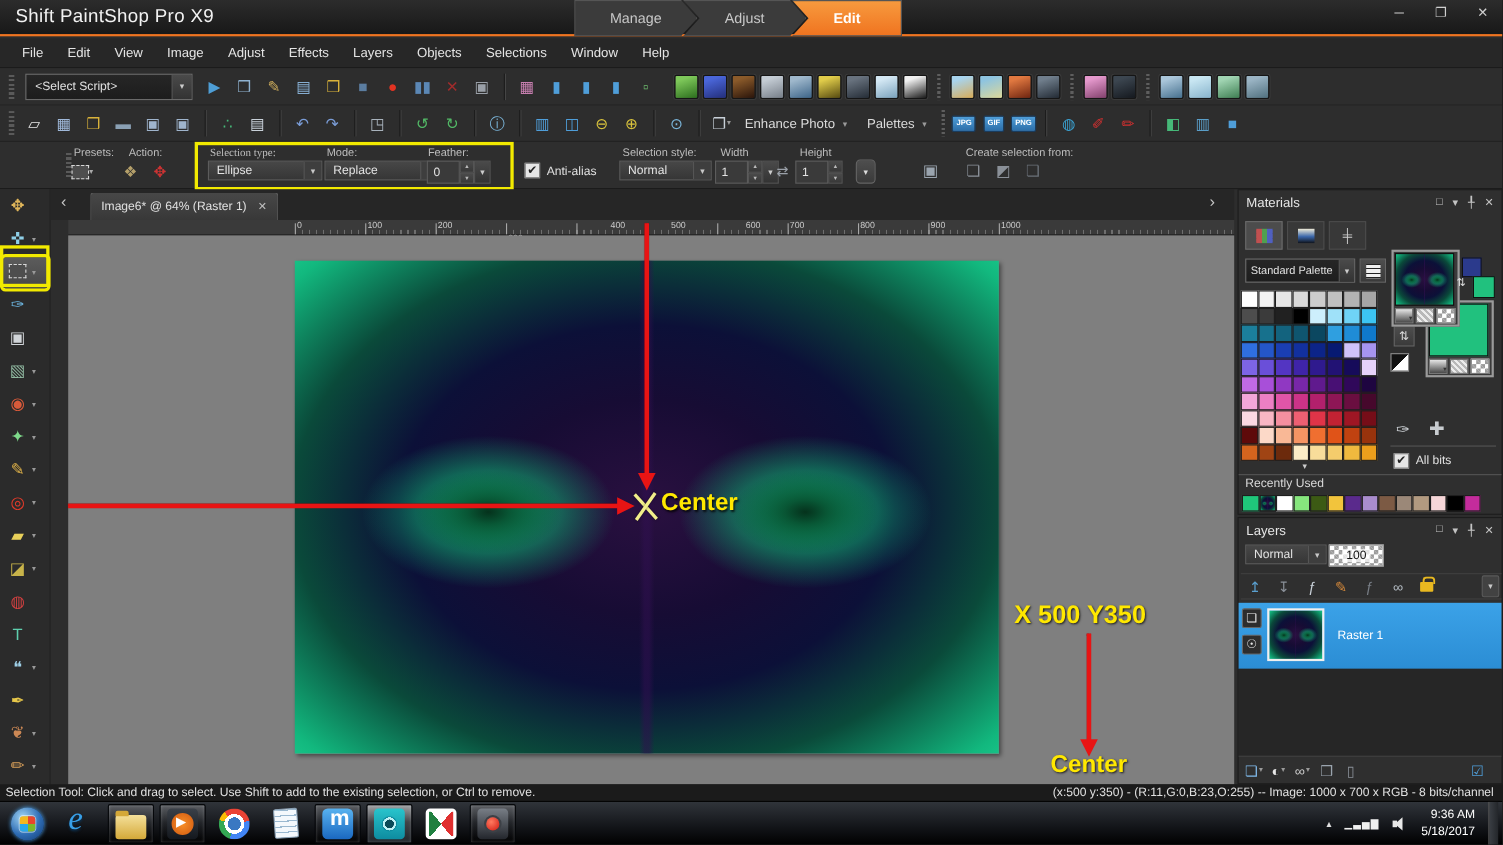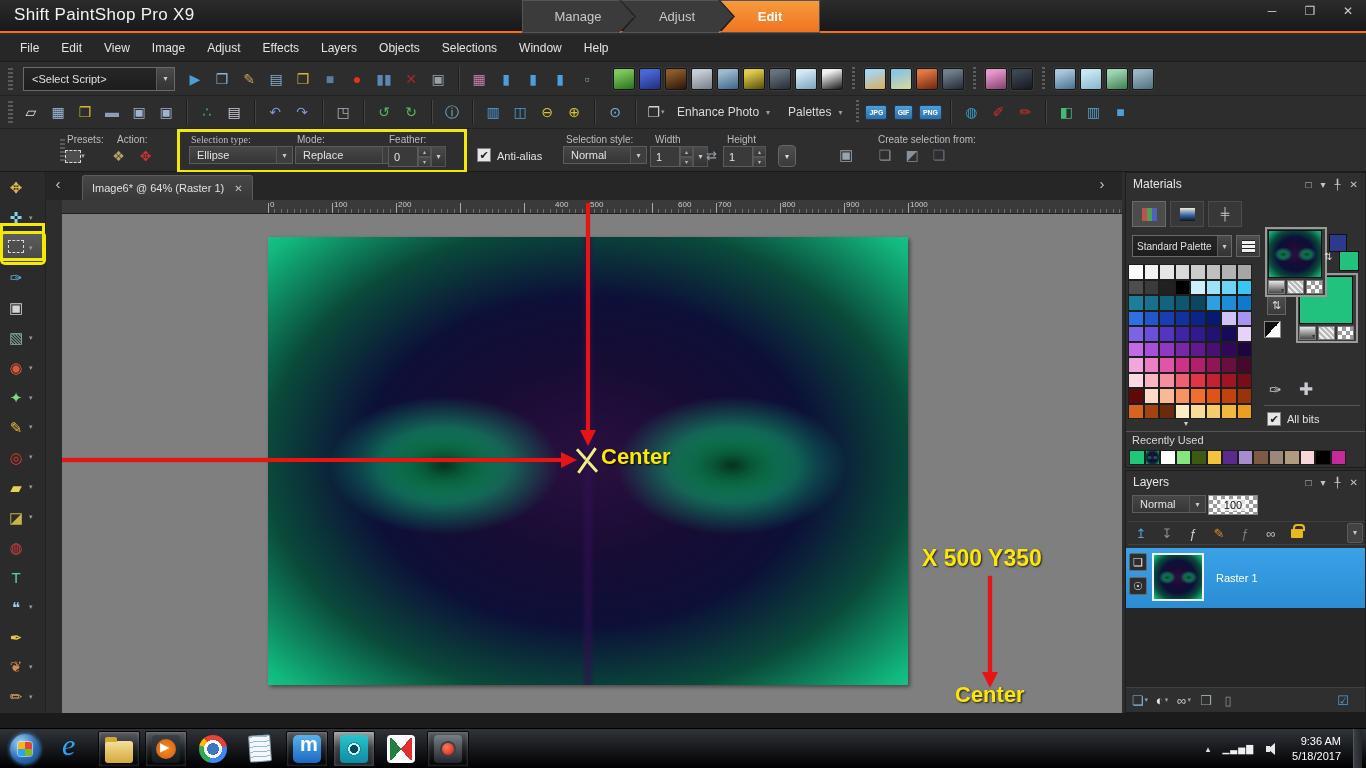--- a/index.html
+++ b/index.html
@@ -627,21 +627,21 @@
       <span class="rlabel" style="left: 208px;">0</span>
       <span class="rtick" style="left: 270px;"></span>
       <span class="rlabel" style="left: 272px;">100</span>
       <span class="rtick" style="left: 334px;"></span>
       <span class="rlabel" style="left: 336px;">200</span>
       <span class="rtick" style="left: 398px;"></span>
       <span class="rlabel" style="left: 400px; margin-top: 12px;">300</span>
       <span class="rtick" style="left: 462px;"></span>
       <span class="rlabel" style="left: 468px; padding-left: 25px;">400</span>
       <span class="rtick" style="left: 526px;"></span>
-      <span class="rlabel" style="left: 528px;">500</span>
+      <span class="rlabel" style="left: 548px;">500</span>
       <span class="rtick" style="left: 590px;"></span>
       <span class="rlabel" style="left: 616px;">600</span>
       <span class="rtick" style="left: 654px;"></span>
       <span class="rlabel" style="left: 656px;">700</span>
       <span class="rtick" style="left: 718px;"></span>
       <span class="rlabel" style="left: 720px;">800</span>
       <span class="rtick" style="left: 782px;"></span>
       <span class="rlabel" style="left: 784px;">900</span>
       <span class="rtick" style="left: 846px;"></span>
       <span class="rlabel" style="left: 848px;">1000</span>
@@ -893,20 +893,22 @@
         <span class="ticon">
           <span class="glyph" style="color: rgb(138, 144, 152);">▯</span>
         </span>
         <span class="ticon push-right">
           <span class="glyph" style="color: rgb(79, 158, 217);">☑</span>
         </span>
       </div>
   </div>
 
   <div id="statusbar">
+    <span id="status-left">Selection Tool: Click and drag to select. Use Shift to add to the existing selection, or Ctrl to remove.</span>
+    <span id="status-right">(x:500 y:350) - (R:11,G:0,B:23,O:255) -- Image:  1000 x 700 x RGB - 8 bits/channel</span>
   </div>
 
   <div id="taskbar">
     <div id="taskbar-apps">
         <div class="tb-btn">
           <span class="app-art art-start-button"></span>
         </div>
         <div class="tb-btn">
           <span class="app-art art-internet-explorer-icon"></span>
         </div>

